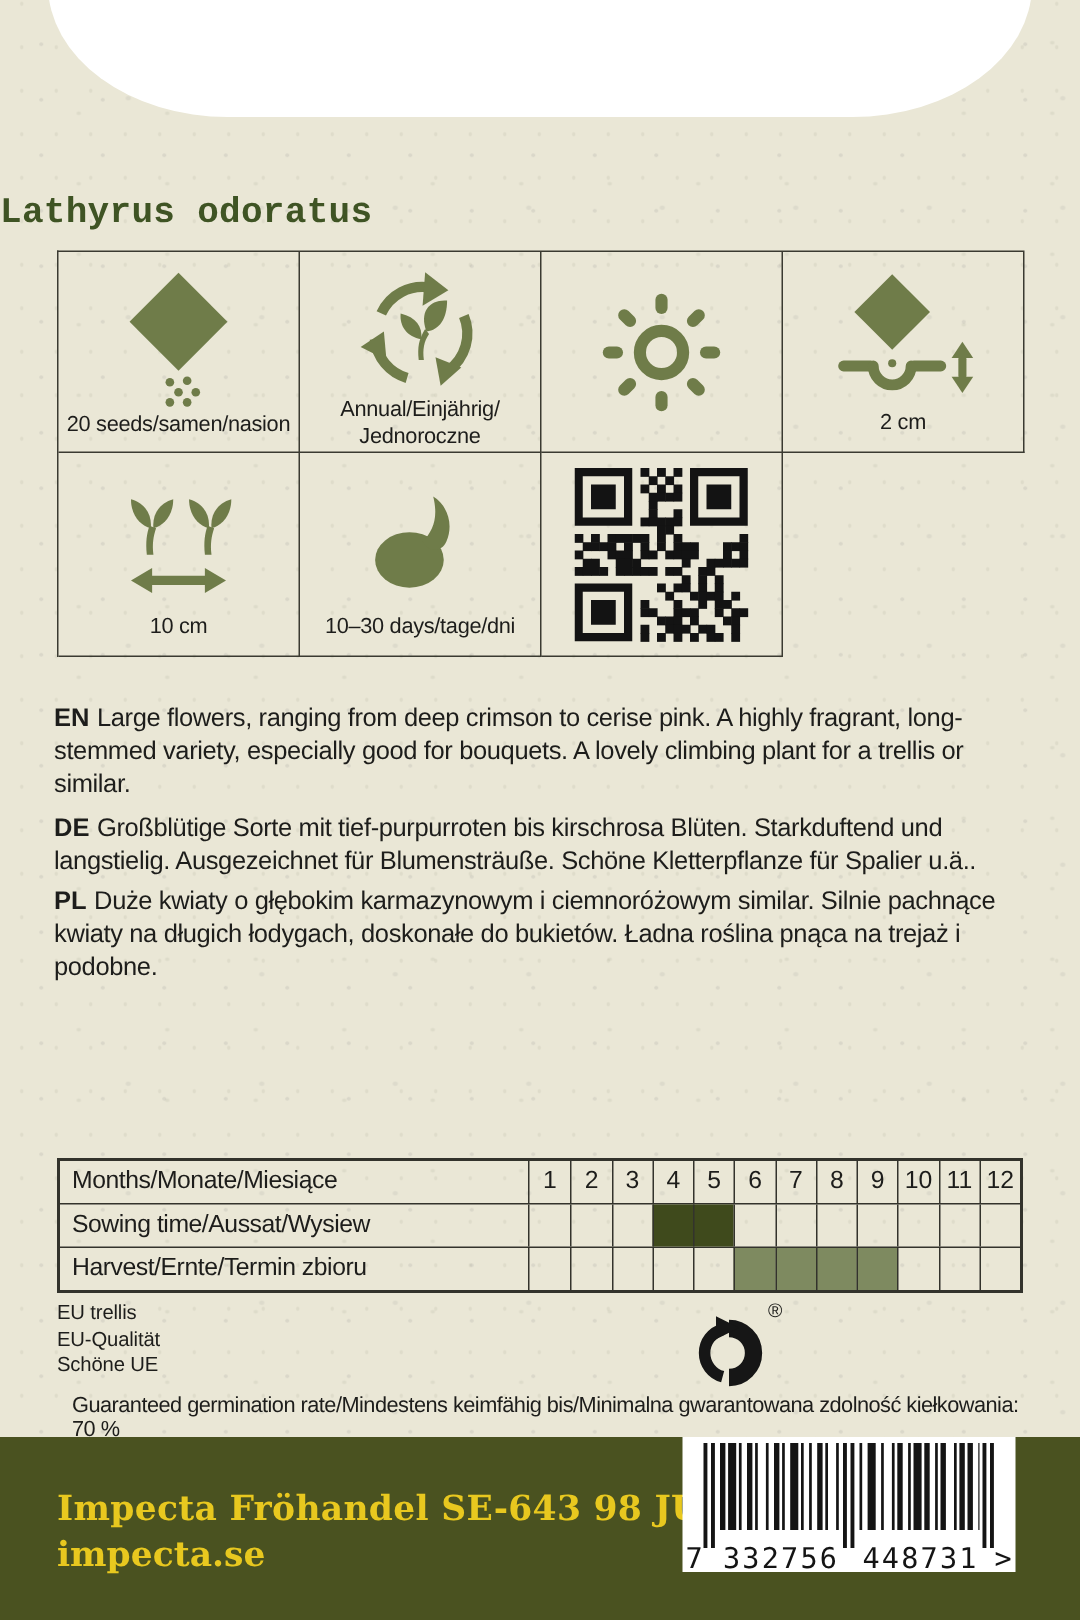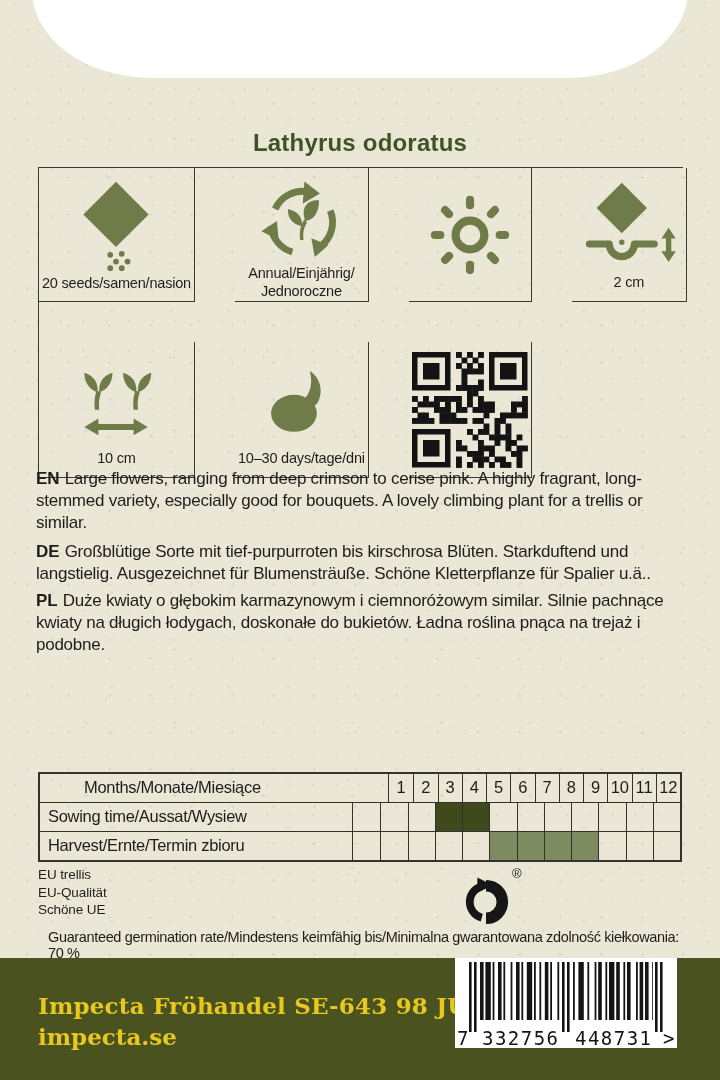--- a/index.html
+++ b/index.html
@@ -15,29 +15,29 @@
     background-position:7px 11px, 23px 5px, 41px 29px, 3px 17px;
     font-family:"Liberation Sans", sans-serif;
     color:#1d1d1b;
   }
   .hang-tab{
     position:absolute;left:32px;top:-36px;width:656px;height:114px;
     background:#ffffff;
     border-radius:0 0 120px 120px / 0 0 88px 88px;
   }
   .title{
-    position:absolute;top:129px;left:0;width:720px;text-align:center;
-    font-family:Liberation Sans, sans-serif;font-weight:700;font-size:24px;
+    position:absolute;top:129px;left:0;width:720px;
+    font-family:Liberation Mono, monospace;font-weight:700;font-size:24px;
     color:#3f5424;letter-spacing:0.2px;
   }
   
   .grid{
     position:absolute;left:38px;top:167px;width:644px;
     display:grid;grid-template-columns:repeat(4,1fr);grid-template-rows:134px 136px;
-    border-top:1px solid #3a3a31;border-left:1px solid #3a3a31;gap:40px;
+    border-top:1px solid #3a3a31;border-left:1px solid #3a3a31;
   }
   .gcell{
     border-right:1px solid #3a3a31;border-bottom:1px solid #3a3a31;
     display:flex;flex-direction:column;align-items:center;justify-content:space-between;
     padding:10px 3px 10px 3px;box-sizing:border-box;position:relative;
   }
   .gcell.center{justify-content:center;}
   .icon-wrap{flex:1;display:flex;align-items:center;justify-content:center;}
   .gcell-label{
     font-size:14.5px;letter-spacing:-0.2px;line-height:18px;text-align:center;
@@ -52,21 +52,21 @@
   .desc b{margin-right:5px;letter-spacing:0;margin-top:28px;}
   #desc-en{top:451px;}
   #desc-de{top:524px;}
   #desc-pl{top:573px;}
   
   .cal{
     position:absolute;left:38px;top:772px;width:644px;
     border:2px solid #33332c;box-sizing:border-box;
   }
   .cal-row{display:flex;height:28px;border-top:1.5px solid #33332c;}
-  .cal-row:first-child{border-top:none;margin-left:36px;}
+  .cal-row:first-child{border-top:none;}
   .cal-label{
     width:313px;box-sizing:border-box;padding-left:8px;
     font-size:16.5px;letter-spacing:-0.3px;line-height:27px;color:#1d1d1b;
     border-right:1.5px solid #33332c;
   }
   .cal-cells{flex:1;display:grid;grid-template-columns:repeat(12,1fr);}
   .cal-cell{
     border-left:1.5px solid #33332c;
     font-size:16.5px;line-height:27px;text-align:center;color:#1d1d1b;
   }

